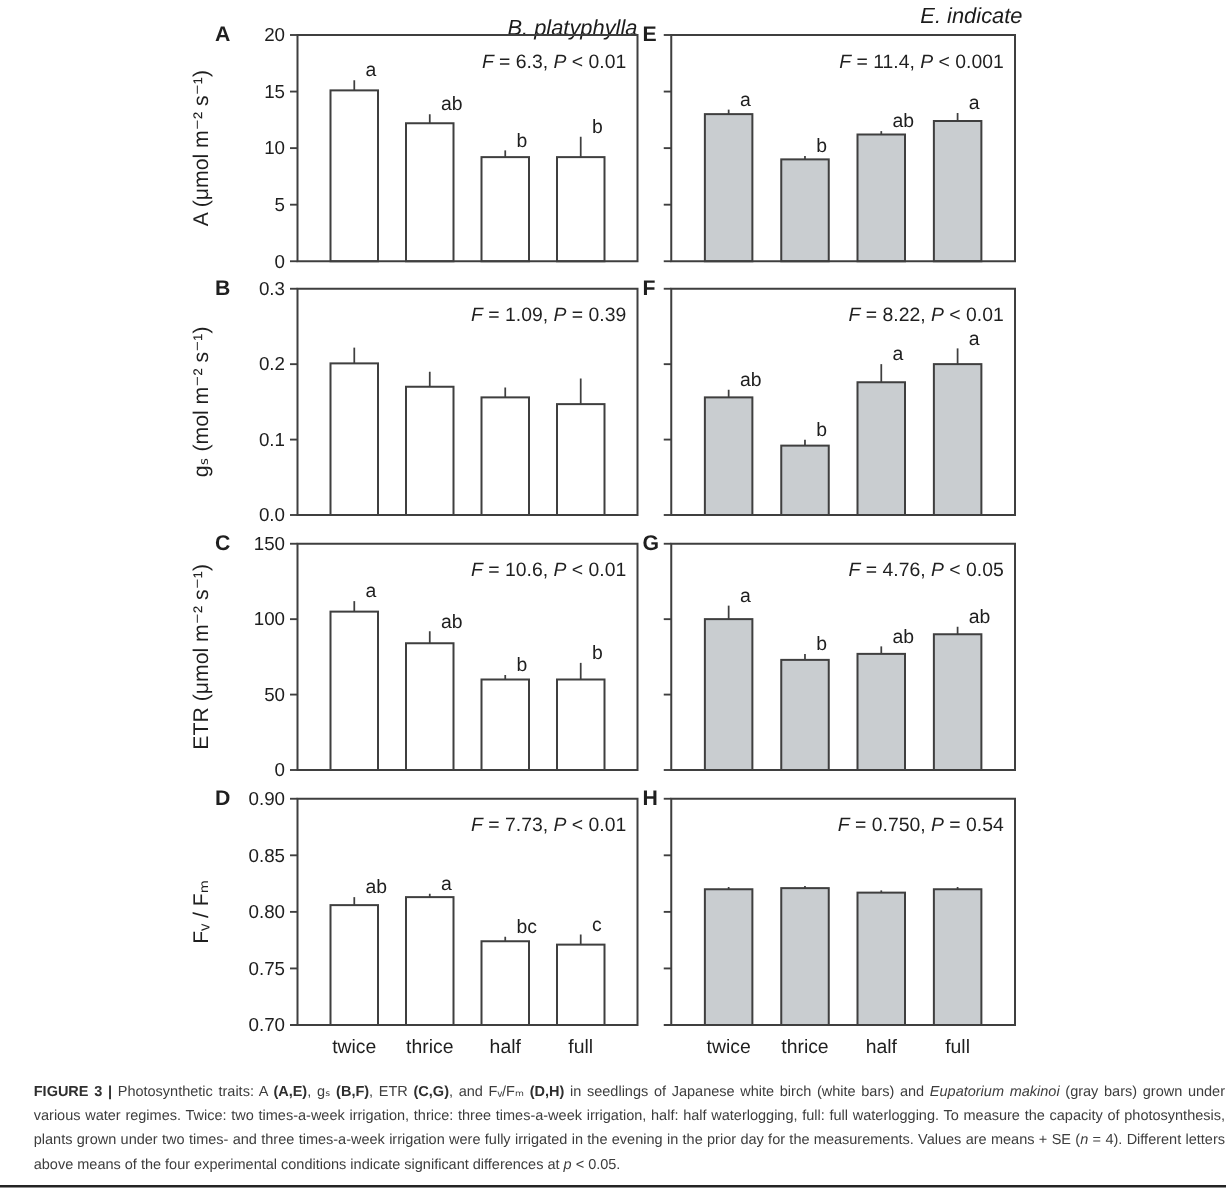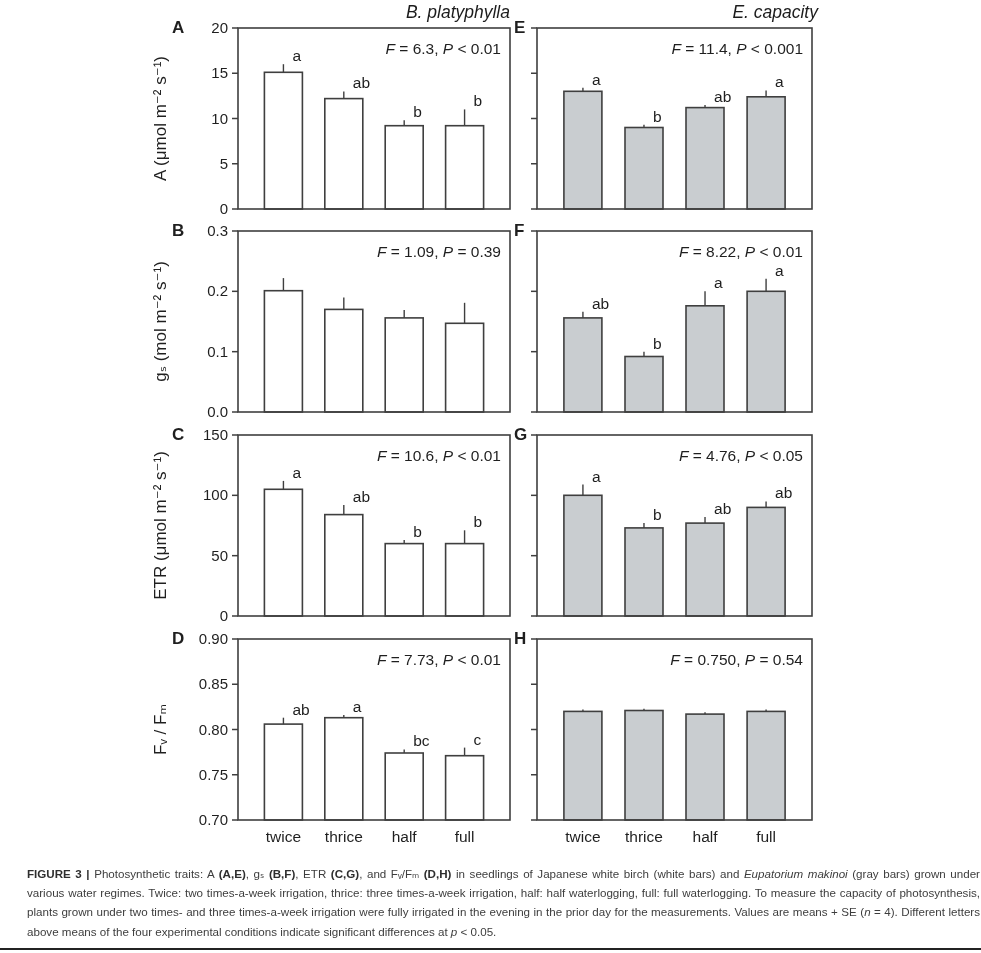--- a/index.html
+++ b/index.html
@@ -21,22 +21,22 @@
     text-align:justify;margin:0;
   }
   #caption b{color:#2e2e2e;}
   #bottom-rule{
     position:absolute;left:0;top:948px;width:981px;height:2px;background:#232323;
   }
 </style>
 </head>
 <body>
 
-<div class="col-title" style="left:310px;width:200px;">B. platyphylla</div>
-<div class="col-title" style="left:620px;width:198px;">E. capacity</div>
+<div class="col-title" style="left:310px;width:200px;margin-top:10px;">B. platyphylla</div>
+<div class="col-title" style="left:620px;width:198px;">E. indicate</div>
 
 <div id="panels">
     <div class="panel" style="left: 130px; top: 2px;">
       <svg width="392" height="213" viewBox="0 0 392 213">
         <text x="42" y="31" font-size="17" font-weight="bold" fill="#1f1f1f">A</text>
         <line x1="102" y1="207" x2="108" y2="207" stroke="#3f3f3f" stroke-width="1.5"></line>
         <text x="98" y="212" font-size="15" fill="#1f1f1f" text-anchor="end">0</text>
         <line x1="102" y1="161.75" x2="108" y2="161.75" stroke="#3f3f3f" stroke-width="1.5"></line>
         <text x="98" y="166.75" font-size="15" fill="#1f1f1f" text-anchor="end">5</text>
         <line x1="102" y1="116.5" x2="108" y2="116.5" stroke="#3f3f3f" stroke-width="1.5"></line>

